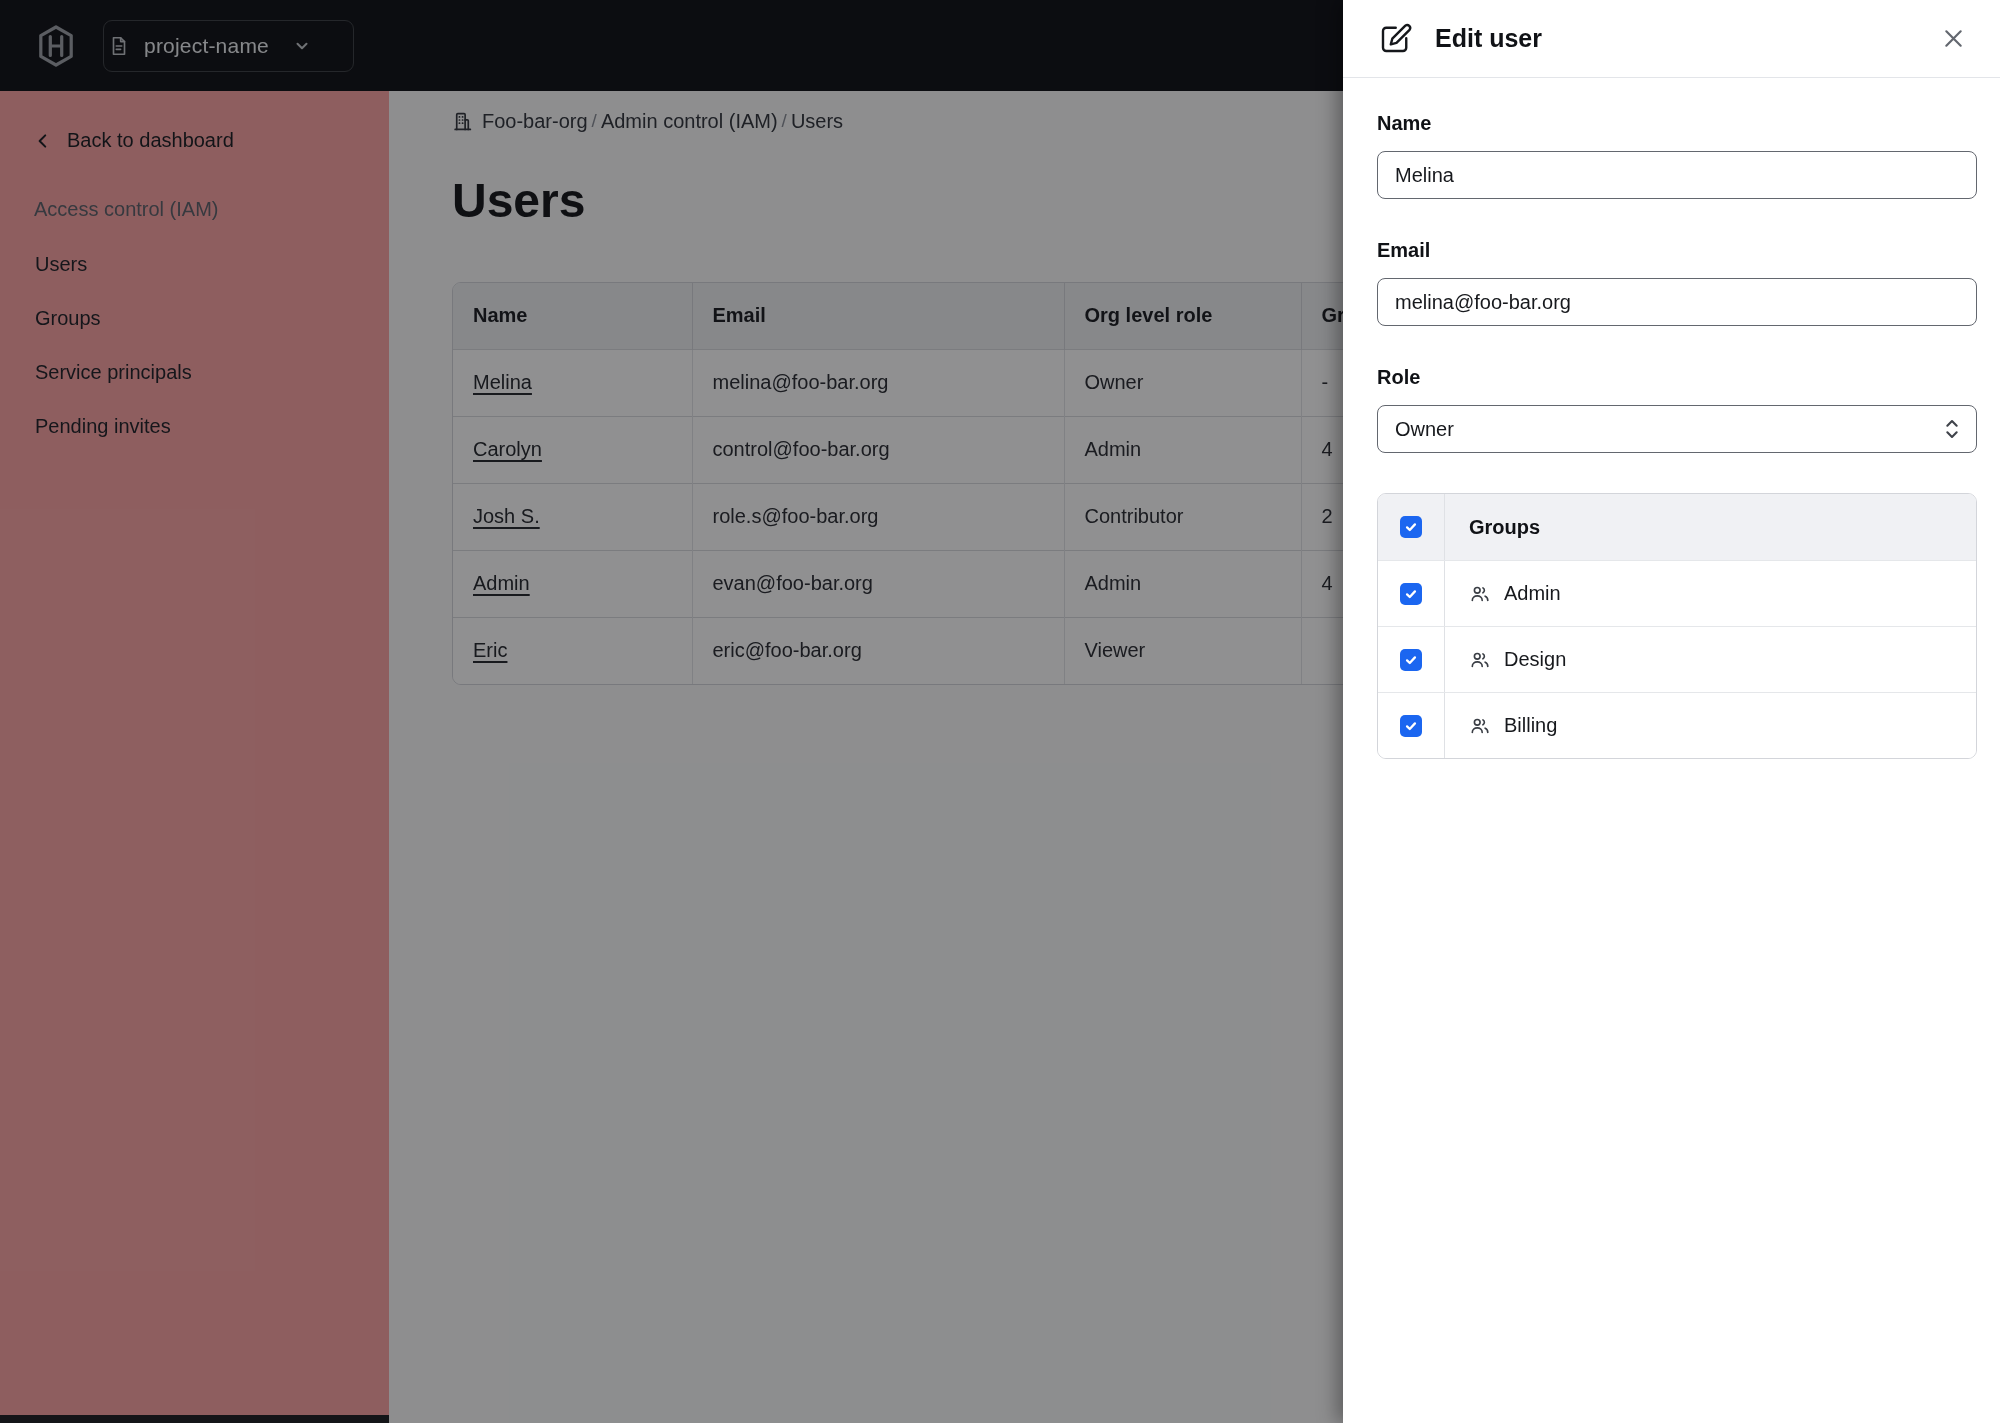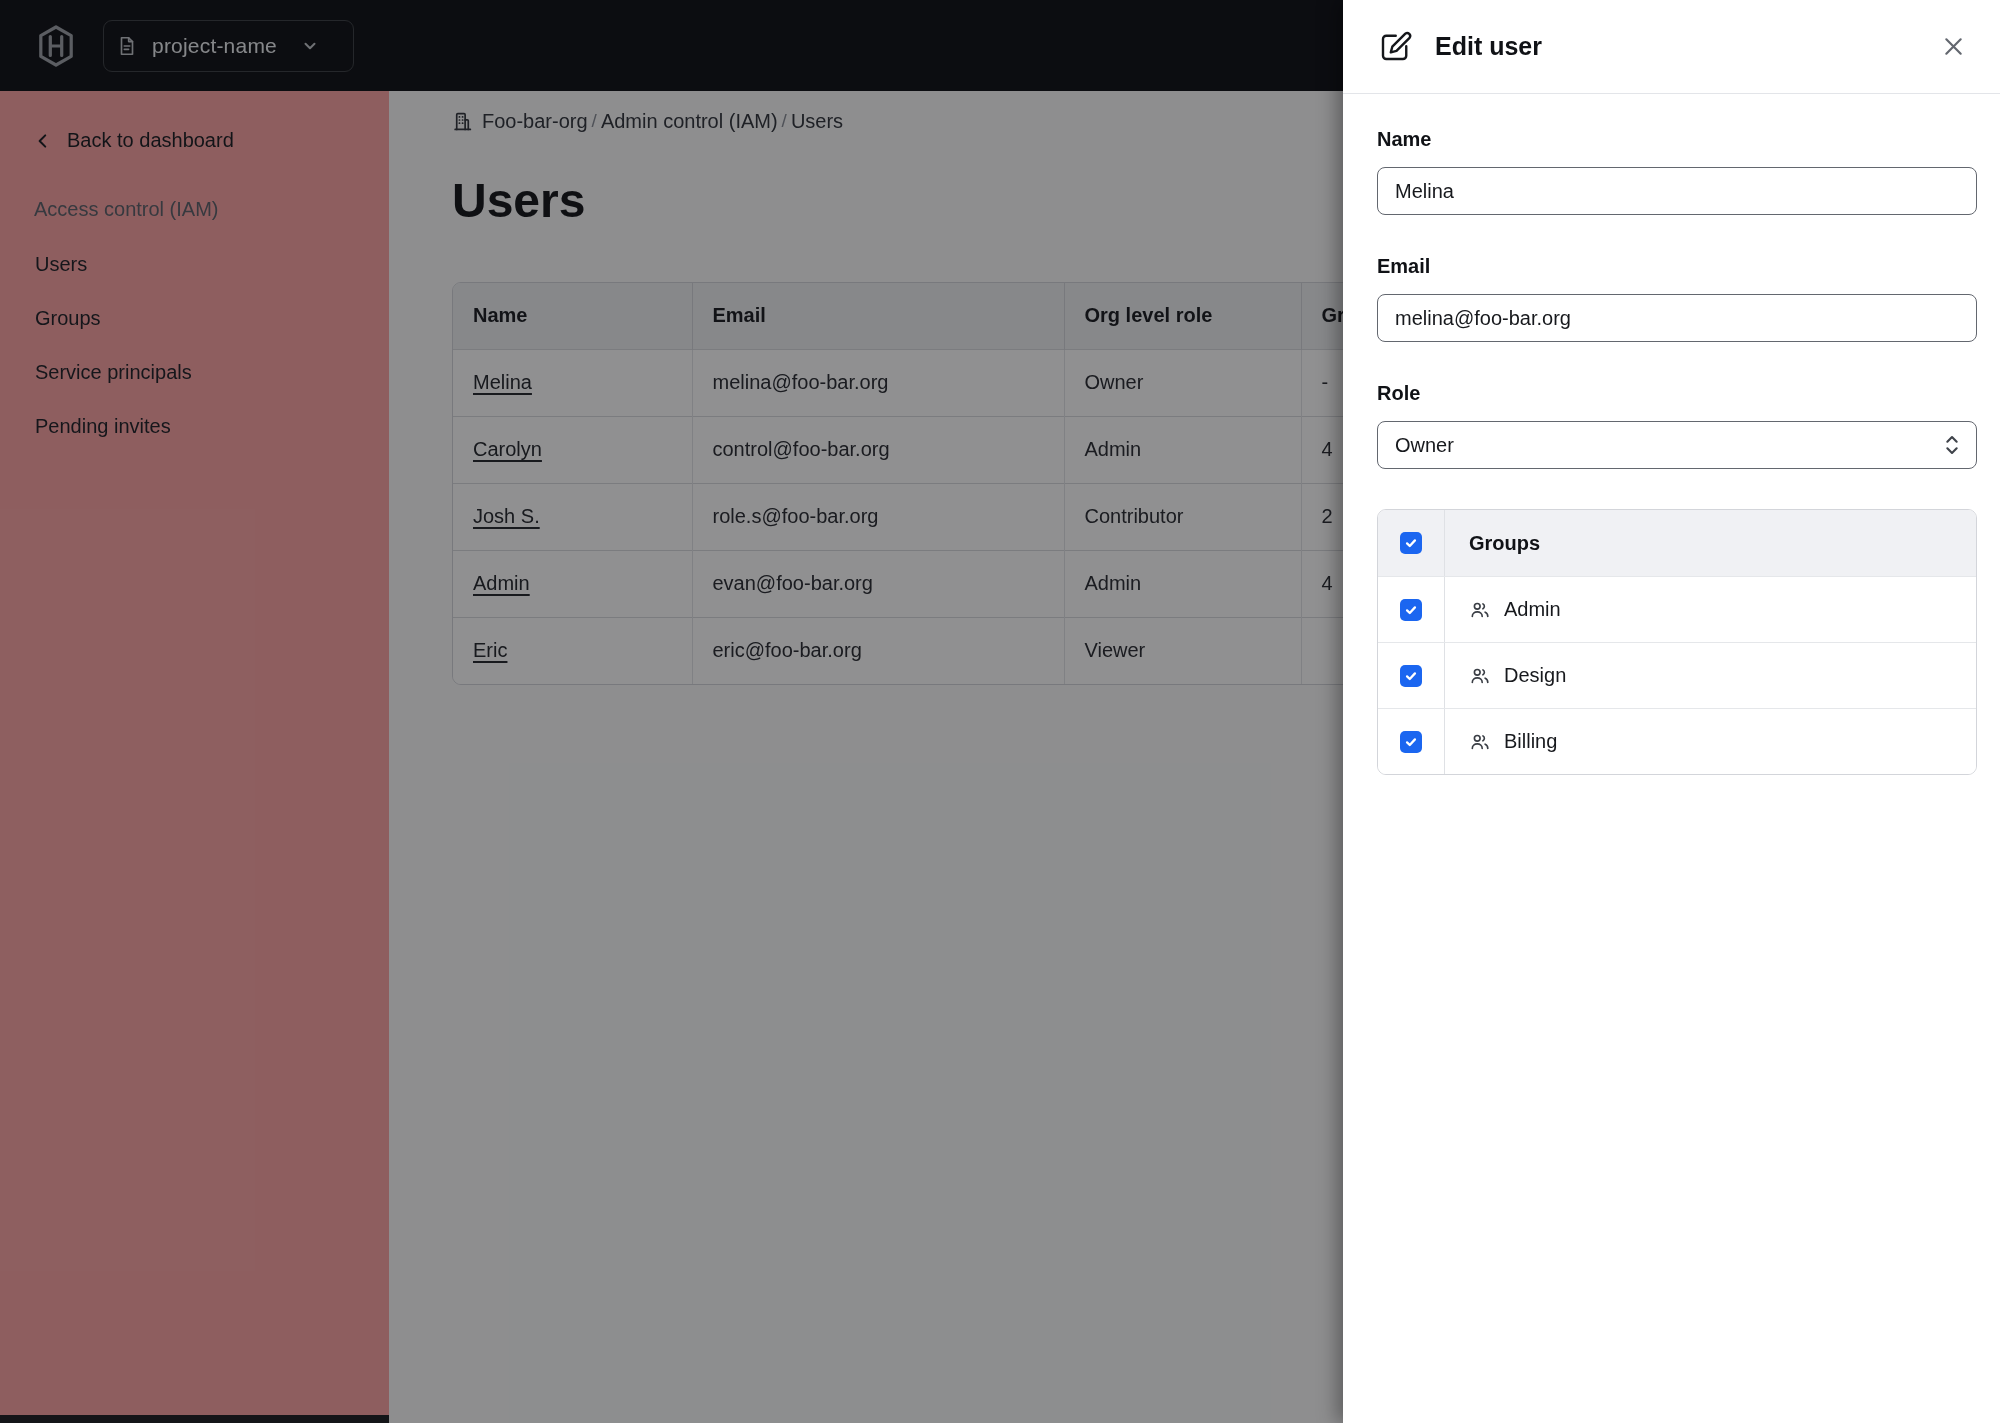--- a/index.html
+++ b/index.html
@@ -8,21 +8,21 @@
     position:relative; width:2000px; height:1423px; overflow:hidden;
     font-family:"Liberation Sans","DejaVu Sans",sans-serif;
     background:#fbfbfc;
   }
 
   
   .topbar { position:absolute; top:0; left:0; width:2000px; height:91px; background:#101216; display:flex; align-items:center; }
   .logo { margin-left:37px; width:38px; height:42px; display:block; }
   .project-btn {
     margin-left:28px; height:52px; min-width:251px; display:flex; align-items:center; gap:14px;
-    padding:0 12px; border:1px solid #3d4046; border-radius:9px; background:transparent; cursor:pointer;
+    padding:0 4px; border:1px solid #3d4046; border-radius:9px; background:transparent; cursor:pointer;
   }
   .project-btn .doc-ic { width:22px; height:22px; }
   .project-btn .label { font-size:21px; font-weight:500; color:#eceef2; letter-spacing:.2px; }
   .project-btn .chev { width:18px; height:18px; margin-left:10px; }
 
   
   .sidebar { position:absolute; top:91px; left:0; width:389px; bottom:0; background:#fca5a5; }
   .side-back { display:flex; align-items:center; gap:15px; padding:38px 0 0 34px; cursor:pointer; }
   .side-back .bk-ic { width:18px; height:18px; }
   .side-back .bk-label { font-size:20px; font-weight:500; color:#1b1e23; }
@@ -56,21 +56,21 @@
   .name-link { color:#26292f; text-decoration:underline; text-underline-offset:4px; cursor:pointer; }
 
   
   .scrim { position:absolute; inset:0; background:rgba(8,9,11,0.45); z-index:40; }
 
   
   .drawer {
     position:absolute; top:0; right:0; width:657px; height:1423px; background:#ffffff; z-index:50;
     box-shadow:-6px 0 18px rgba(0,0,0,0.35);
   }
-  .drawer-head { height:94px; display:flex; align-items:center; padding:0 30px 0 34px; border-bottom:1px solid #e3e5e9; }
+  .drawer-head { height:78px; display:flex; align-items:center; padding:0 30px 0 34px; border-bottom:1px solid #e3e5e9; }
   .drawer-head .edit-ic { width:36px; height:36px; }
   .drawer-title { margin-left:22px; font-size:25px; font-weight:700; color:#101216; }
   .close-btn { margin-left:auto; width:34px; height:34px; border:none; background:transparent; cursor:pointer; display:flex; align-items:center; justify-content:center; }
   .close-btn svg { width:23px; height:23px; }
 
   .drawer-body { padding:34px 23px 0 34px; }
   .f-label { font-size:20px; font-weight:700; color:#101216; }
   .f-input {
     margin-top:16px; width:600px; height:48px; border:1px solid #63676f; border-radius:8px;
     padding:0 17px; font-size:20px; color:#17191d; background:#fff;

